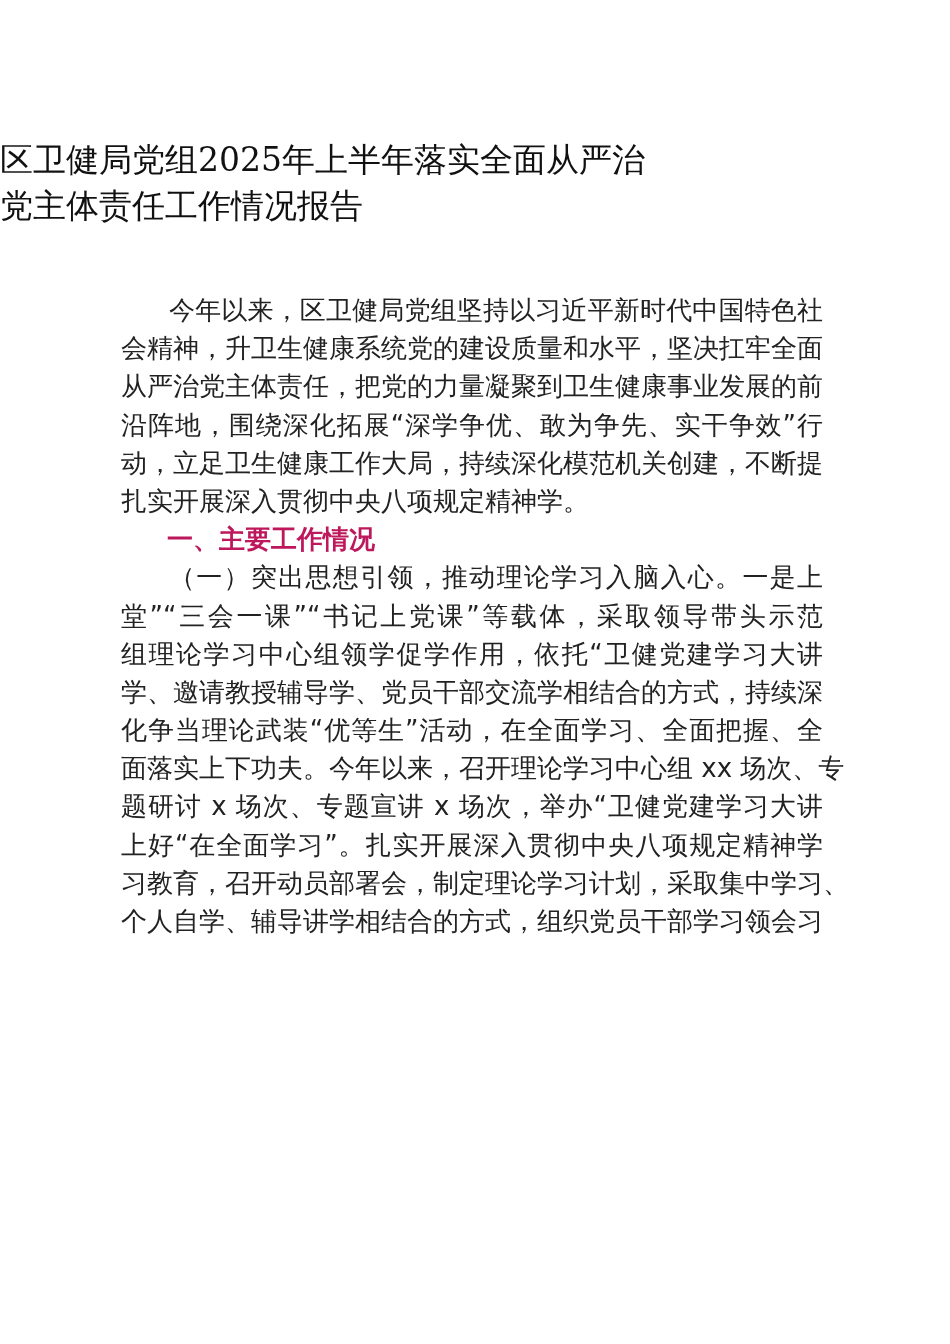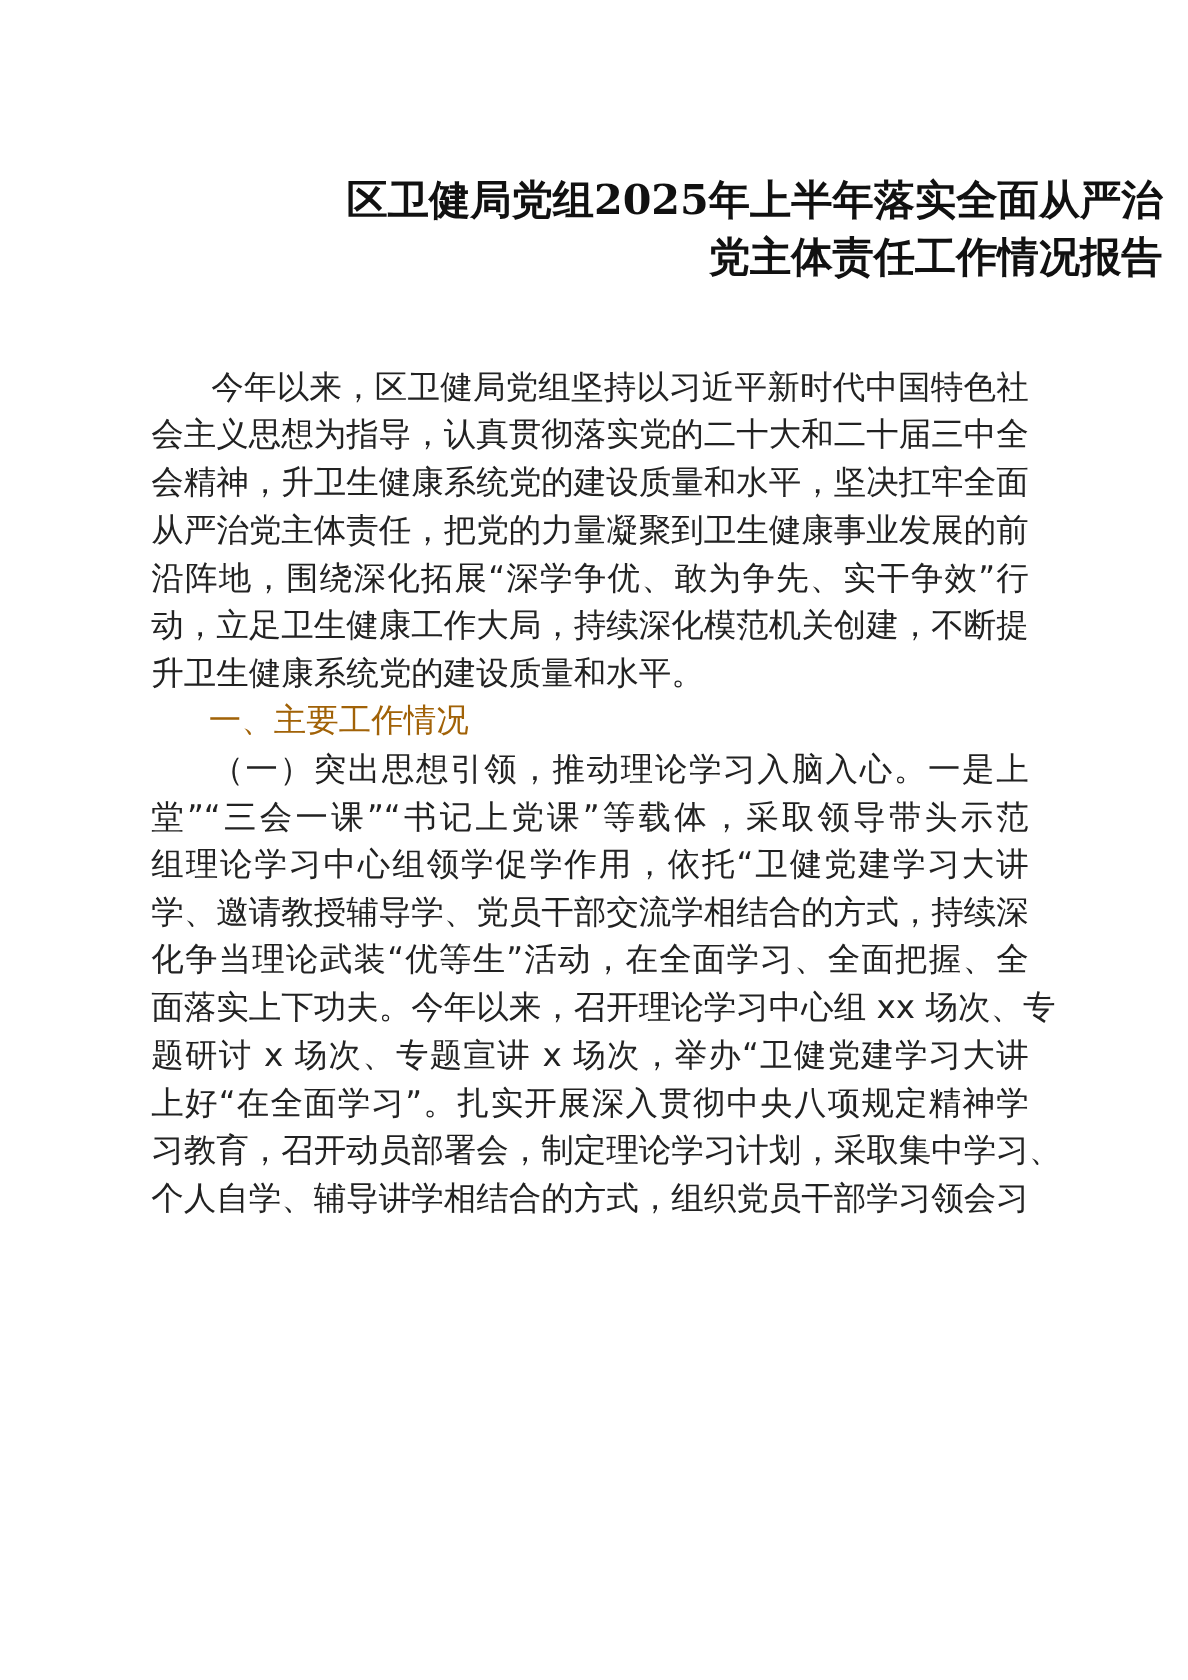--- a/index.html
+++ b/index.html
@@ -1,50 +1,49 @@
 <!DOCTYPE html>
 <html><head>
 <meta charset="utf-8">
 <style>
   html, body { margin: 0; padding: 0; background: #ffffff; }
   body { width: 950px; height: 1344px; position: relative; overflow: hidden; }
   .page { position: absolute; left: 0; top: 0; width: 950px; height: 1344px; background: #fff; }
   .title {
-    position: absolute; left: 0; width: 930px; text-align: right;
+    position: absolute; left: 0; width: 930px; text-align: left;
     font-family: "DejaVu Serif", "Liberation Serif", serif;
-    font-weight: bold; font-size: 33px; color: #111; letter-spacing: 0px;
+    font-weight: normal; font-size: 33px; color: #111; letter-spacing: 0px;
     line-height: 40px;
   }
   .t1 { top: 140px; }
   .t2 { top: 186px; }
   .body {
     position: absolute; left: 121px; width: 702px; top: 291px;
     font-family: "DejaVu Sans", "Liberation Sans", sans-serif;
     font-size: 26px; color: #222; line-height: 38.2px;
   }
   .line { display: block; white-space: nowrap; text-align: justify; text-align-last: justify; height: 38.2px; }
   .line.last { text-align-last: left; }
-  .h1 { font-family: "DejaVu Sans", "Liberation Sans", sans-serif; font-weight: normal; color: #a16207; text-align-last: left; padding-left: 46px; }
+  .h1 { font-family: "DejaVu Sans", "Liberation Sans", sans-serif; font-weight: bold; color: #be185d; text-align-last: left; padding-left: 46px; }
   .indent { padding-left: 48px; }
 </style>
 </head>
 <body>
 
 <div class="page">
   <div class="title t1">区卫健局党组2025年上半年落实全面从严治</div>
   <div class="title t2">党主体责任工作情况报告</div>
 
   <div class="body">
     <span class="line indent">今年以来，区卫健局党组坚持以习近平新时代中国特色社</span>
-    <span class="line">会主义思想为指导，认真贯彻落实党的二十大和二十届三中全</span>
     <span class="line">会精神，升卫生健康系统党的建设质量和水平，坚决扛牢全面</span>
     <span class="line">从严治党主体责任，把党的力量凝聚到卫生健康事业发展的前</span>
     <span class="line">沿阵地，围绕深化拓展“深学争优、敢为争先、实干争效”行</span>
     <span class="line">动，立足卫生健康工作大局，持续深化模范机关创建，不断提</span>
-    <span class="line last">升卫生健康系统党的建设质量和水平。</span>
+    <span class="line last">扎实开展深入贯彻中央八项规定精神学。</span>
     <span class="line h1">一、主要工作情况</span>
     <span class="line indent">（一）突出思想引领，推动理论学习入脑入心。一是上</span>
     <span class="line">堂”“三会一课”“书记上党课”等载体，采取领导带头示范</span>
     <span class="line">组理论学习中心组领学促学作用，依托“卫健党建学习大讲</span>
     <span class="line">学、邀请教授辅导学、党员干部交流学相结合的方式，持续深</span>
     <span class="line">化争当理论武装“优等生”活动，在全面学习、全面把握、全</span>
     <span class="line">面落实上下功夫。今年以来，召开理论学习中心组 xx 场次、专</span>
     <span class="line">题研讨 x 场次、专题宣讲 x 场次，举办“卫健党建学习大讲</span>
     <span class="line">上好“在全面学习”。扎实开展深入贯彻中央八项规定精神学</span>
     <span class="line">习教育，召开动员部署会，制定理论学习计划，采取集中学习、</span>

